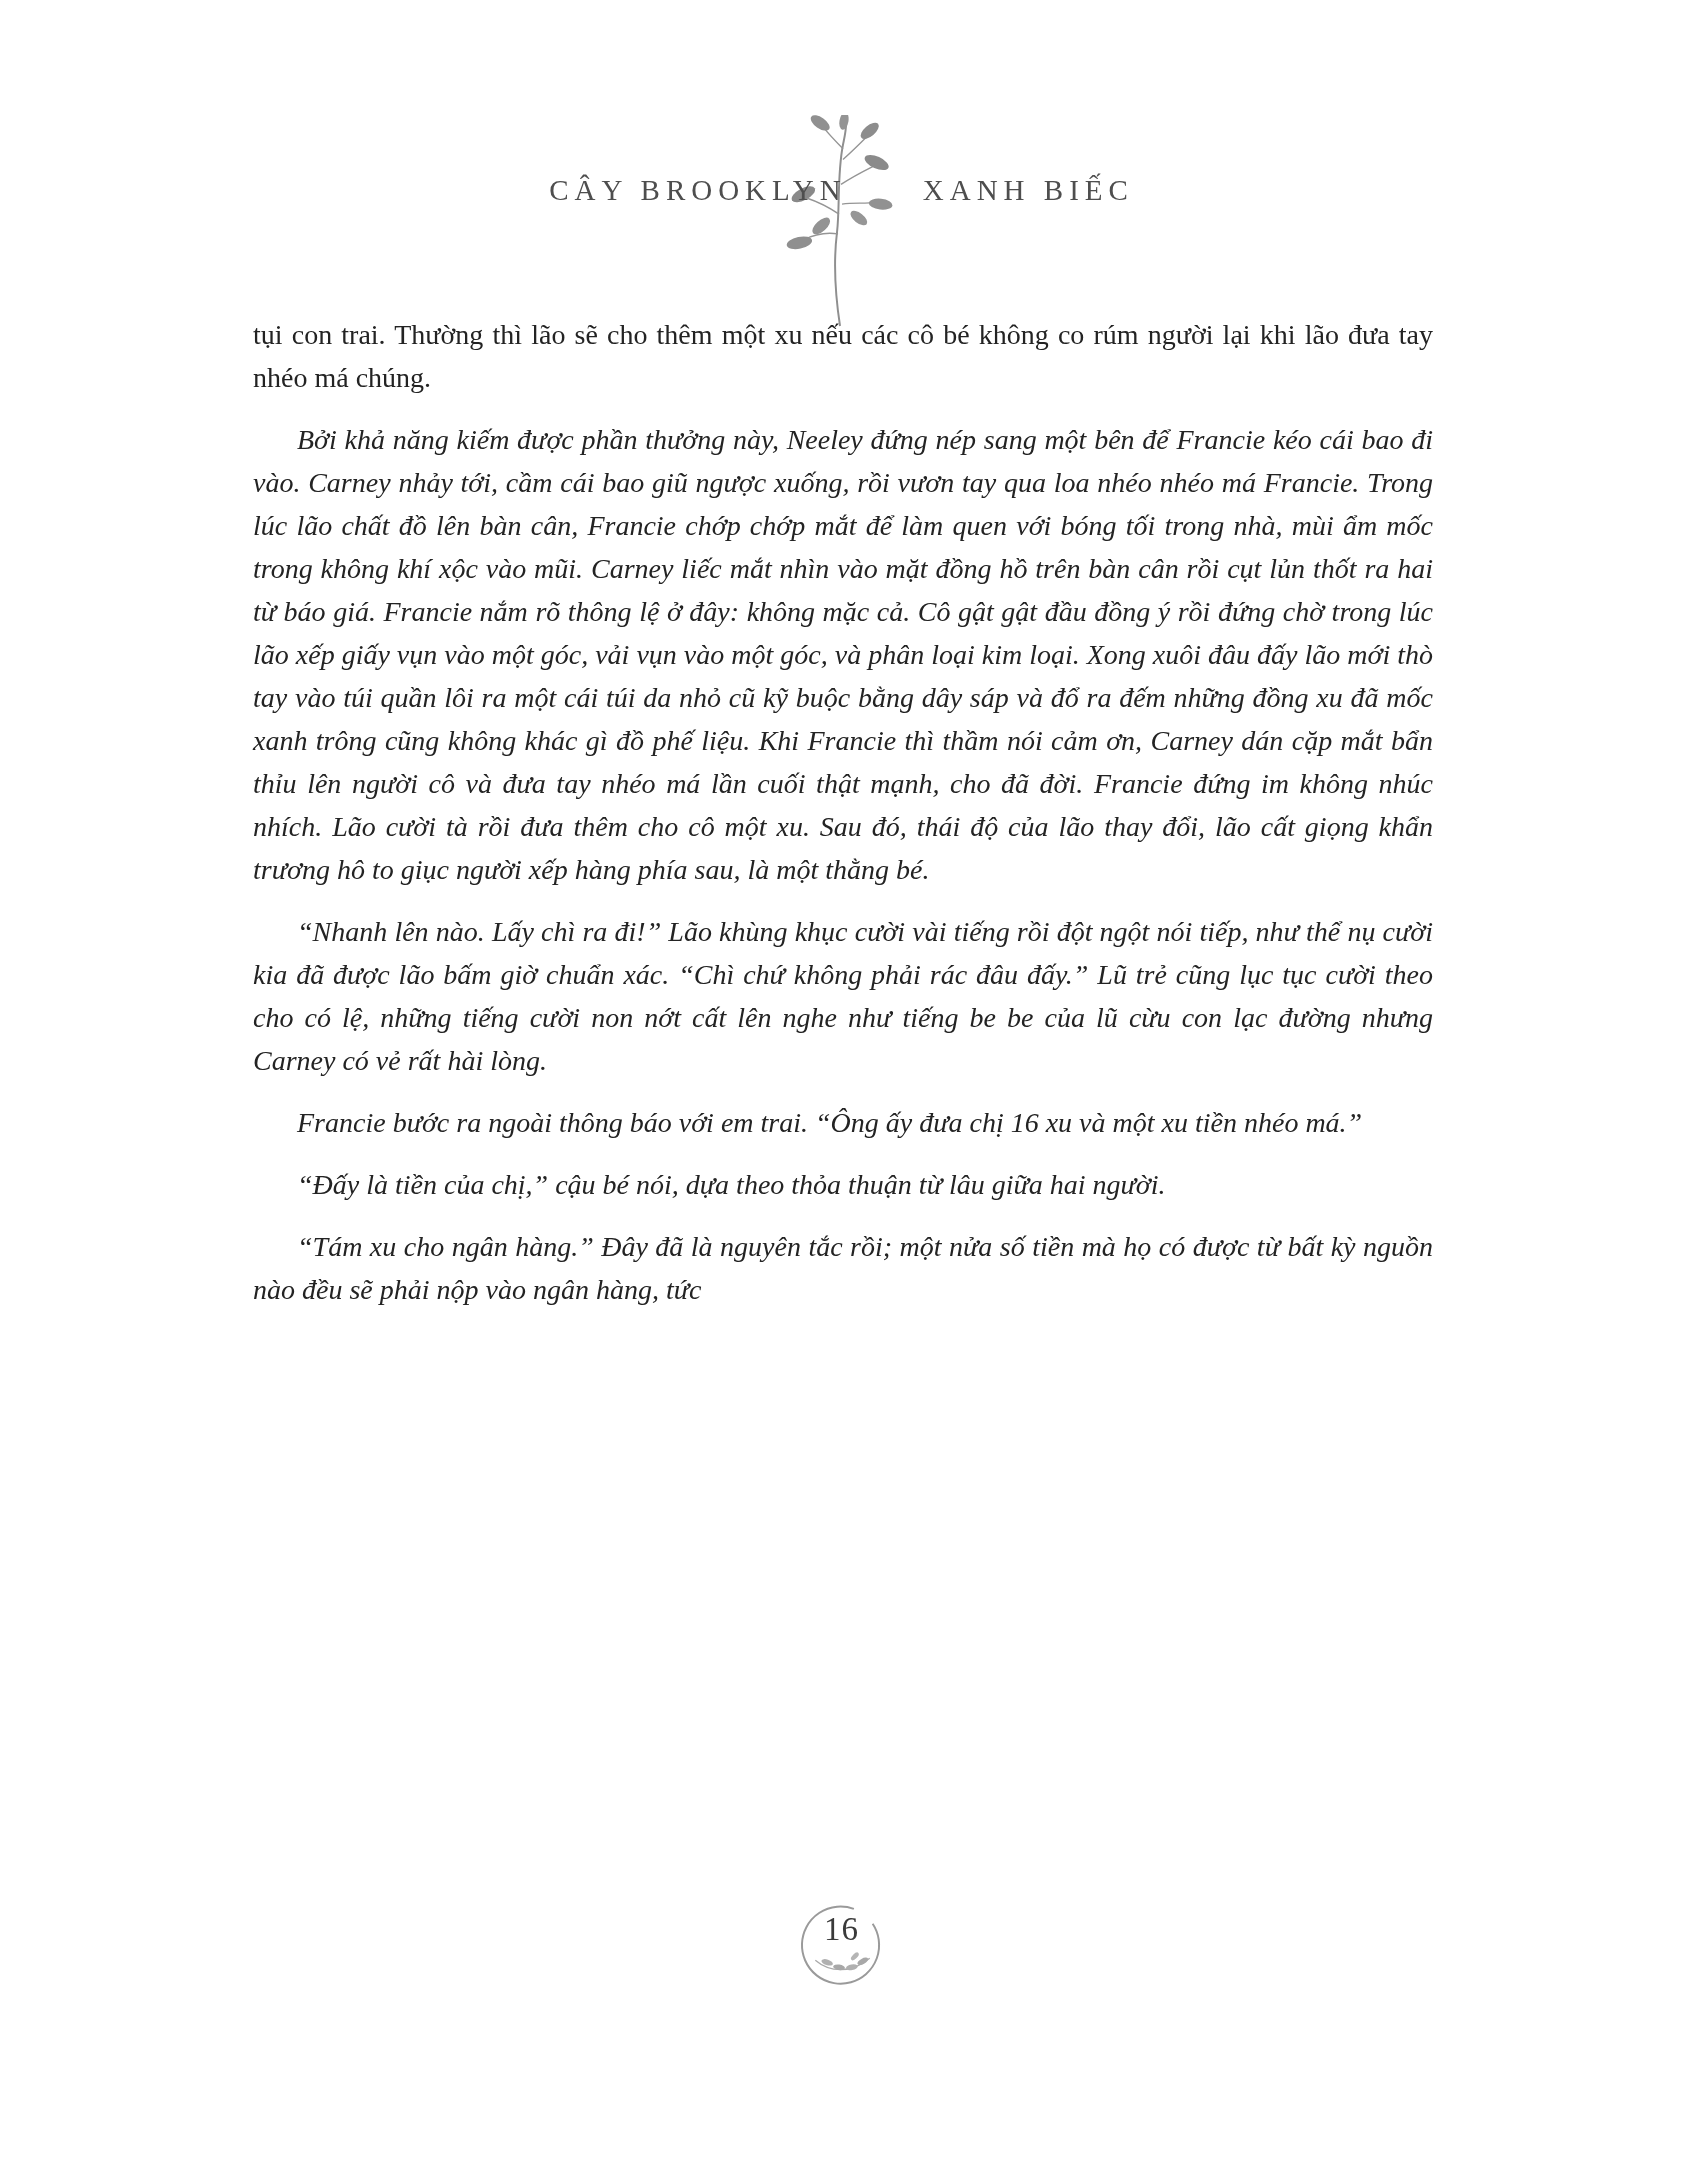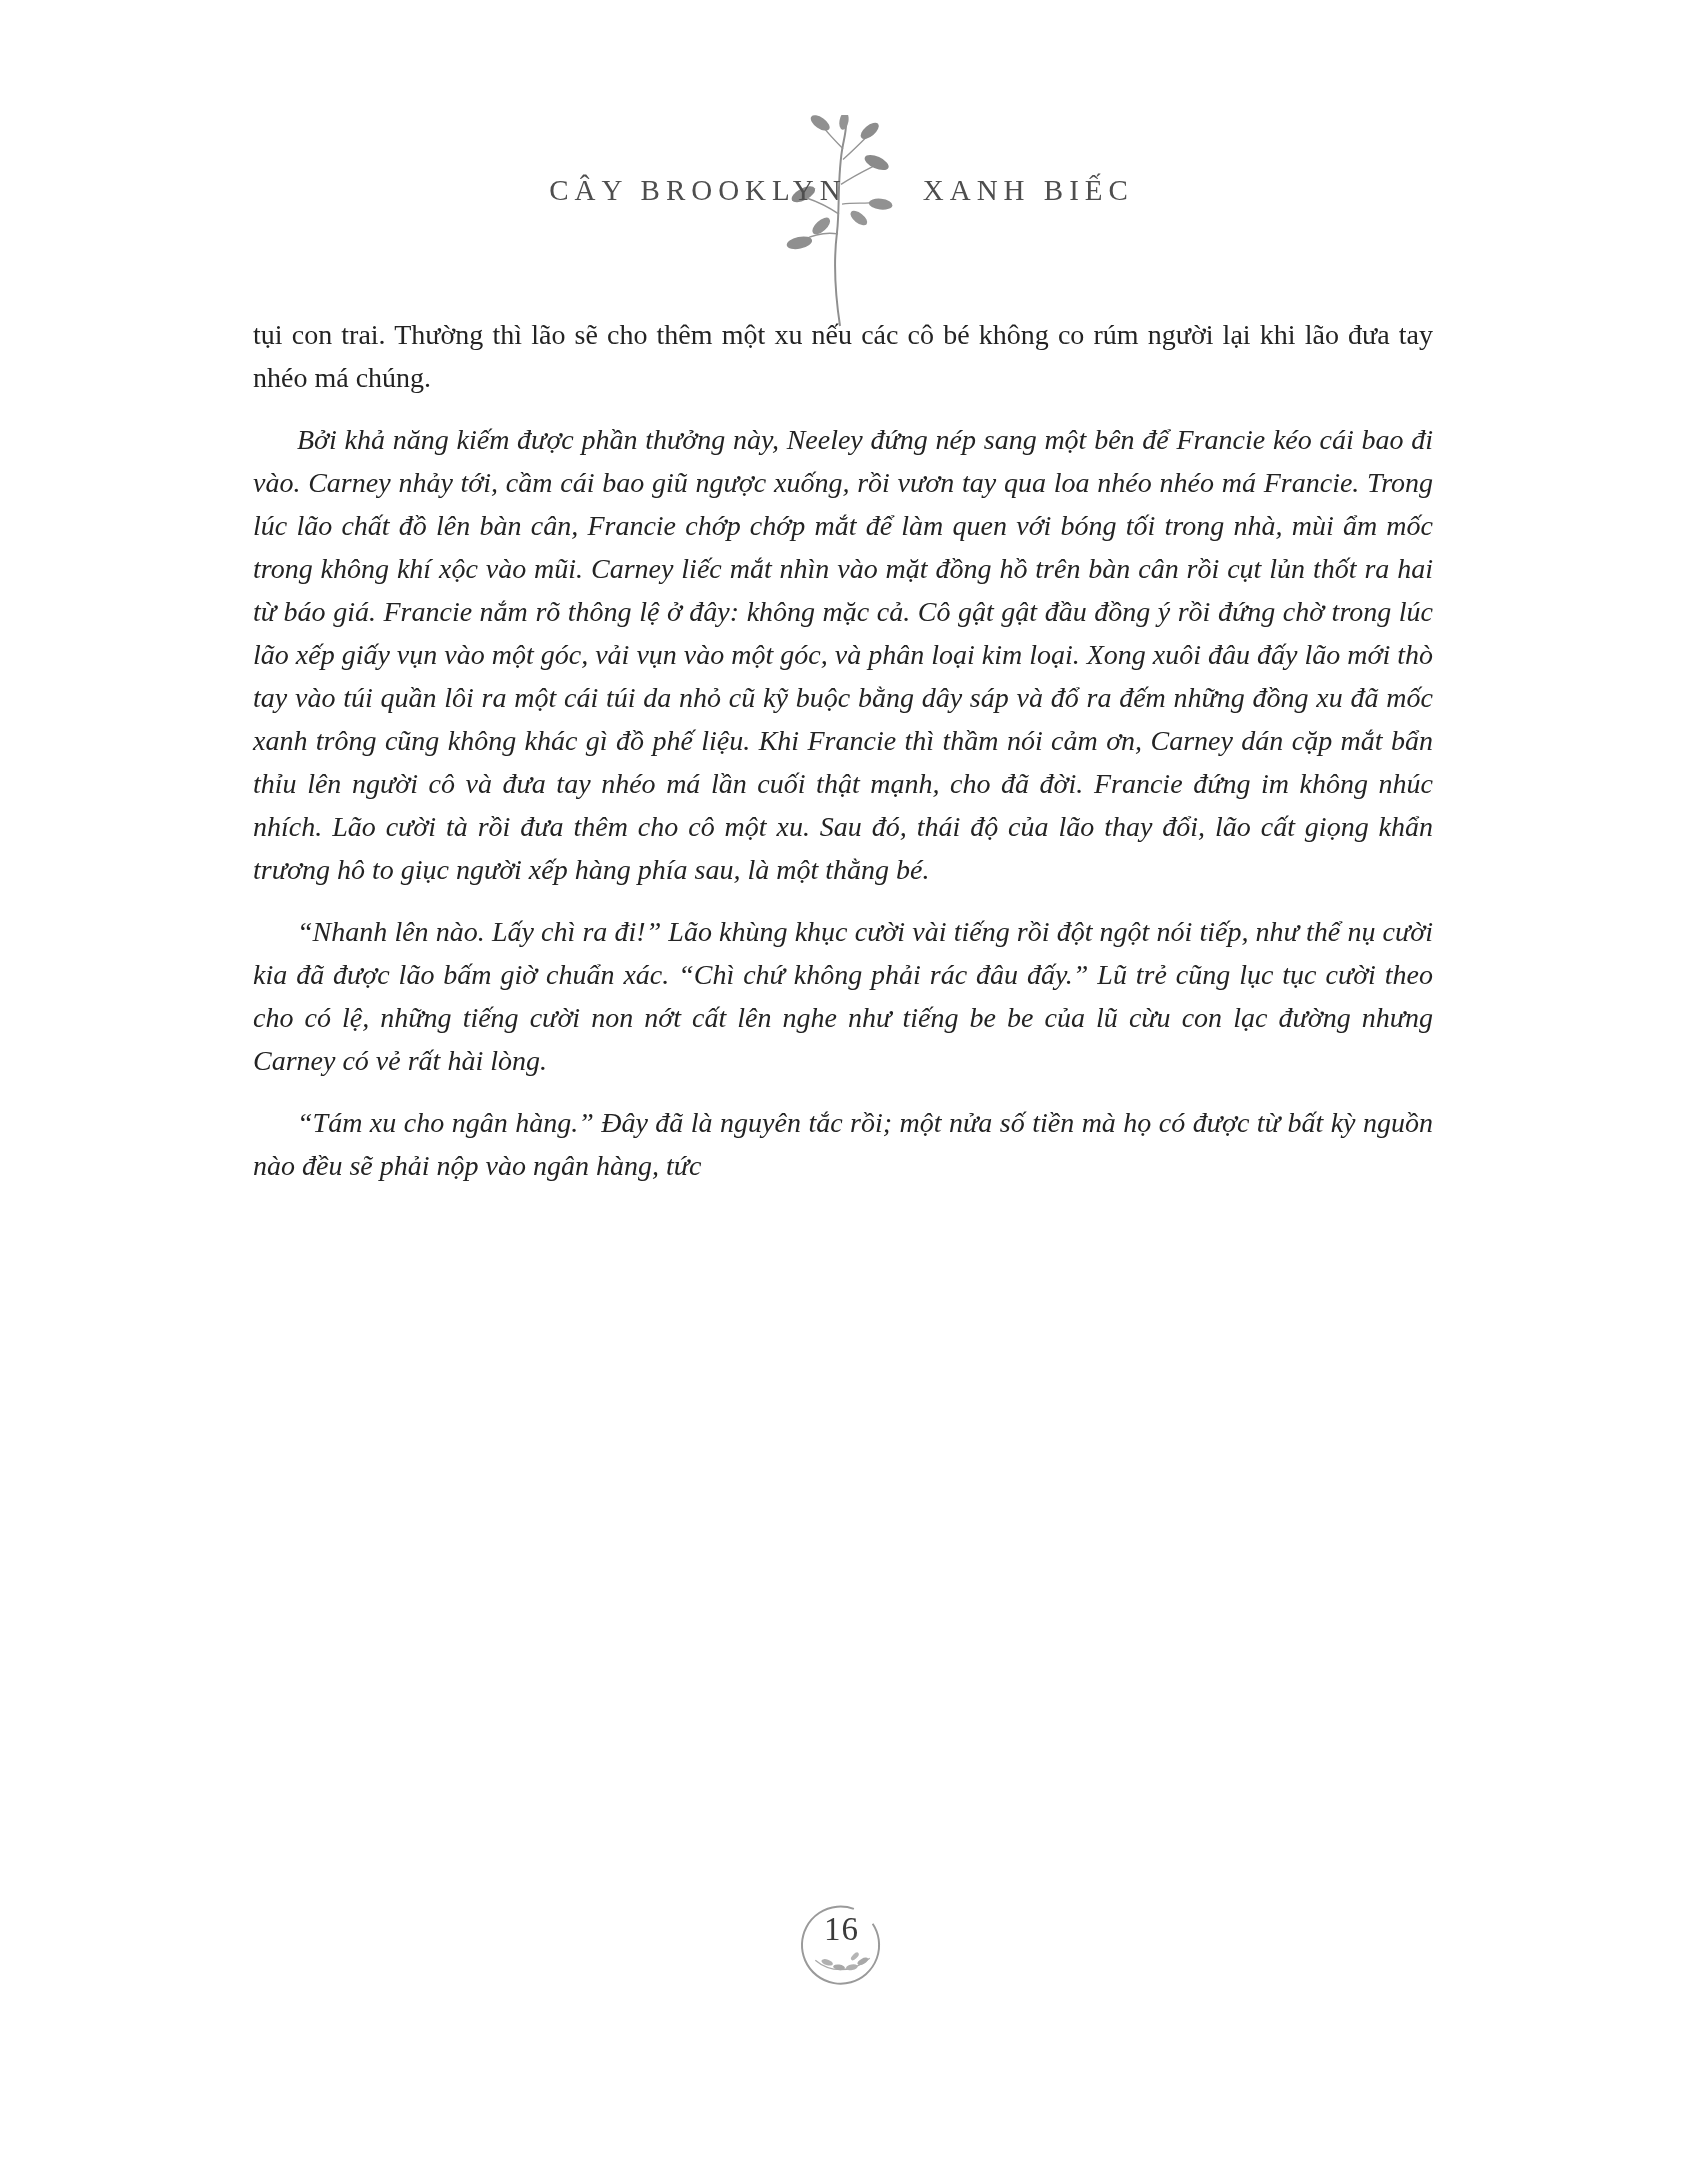--- a/index.html
+++ b/index.html
@@ -75,20 +75,22 @@
 
   <div class="header-title">
     <span class="t-left">CÂY BROOKLYN</span>
     <span class="t-right">XANH BIẾC</span>
   </div>
 
   <div class="content">
     <p class="no-indent">tụi con trai. Thường thì lão sẽ cho thêm một xu nếu các cô bé không co rúm người lại khi lão đưa tay nhéo má chúng.</p>
     <p class="indent">Bởi khả năng kiếm được phần thưởng này, Neeley đứng nép sang một bên để Francie kéo cái bao đi vào. Carney nhảy tới, cầm cái bao giũ ngược xuống, rồi vươn tay qua loa nhéo nhéo má Francie. Trong lúc lão chất đồ lên bàn cân, Francie chớp chớp mắt để làm quen với bóng tối trong nhà, mùi ẩm mốc trong không khí xộc vào mũi. Carney liếc mắt nhìn vào mặt đồng hồ trên bàn cân rồi cụt lủn thốt ra hai từ báo giá. Francie nắm rõ thông lệ ở đây: không mặc cả. Cô gật gật đầu đồng ý rồi đứng chờ trong lúc lão xếp giấy vụn vào một góc, vải vụn vào một góc, và phân loại kim loại. Xong xuôi đâu đấy lão mới thò tay vào túi quần lôi ra một cái túi da nhỏ cũ kỹ buộc bằng dây sáp và đổ ra đếm những đồng xu đã mốc xanh trông cũng không khác gì đồ phế liệu. Khi Francie thì thầm nói cảm ơn, Carney dán cặp mắt bẩn thỉu lên người cô và đưa tay nhéo má lần cuối thật mạnh, cho đã đời. Francie đứng im không nhúc nhích. Lão cười tà rồi đưa thêm cho cô một xu. Sau đó, thái độ của lão thay đổi, lão cất giọng khẩn trương hô to giục người xếp hàng phía sau, là một thằng bé.</p>
     <p class="indent">“Nhanh lên nào. Lấy chì ra đi!” Lão khùng khục cười vài tiếng rồi đột ngột nói tiếp, như thể nụ cười kia đã được lão bấm giờ chuẩn xác. “Chì chứ không phải rác đâu đấy.” Lũ trẻ cũng lục tục cười theo cho có lệ, những tiếng cười non nớt cất lên nghe như tiếng be be của lũ cừu con lạc đường nhưng Carney có vẻ rất hài lòng.</p>
+    <p class="indent">Francie bước ra ngoài thông báo với em trai. “Ông ấy đưa chị 16 xu và một xu tiền nhéo má.”</p>
+    <p class="indent">“Đấy là tiền của chị,” cậu bé nói, dựa theo thỏa thuận từ lâu giữa hai người.</p>
     <p class="indent">“Tám xu cho ngân hàng.” Đây đã là nguyên tắc rồi; một nửa số tiền mà họ có được từ bất kỳ nguồn nào đều sẽ phải nộp vào ngân hàng, tức</p>
   </div>
 
   <div class="pageno-wrap">
     <svg width="89" height="89" viewBox="0 0 90 90" xmlns="http://www.w3.org/2000/svg">
 
       <path d="M57 8 A 39 39 0 1 0 76 23" fill="none" stroke="#9a9a9a" stroke-width="2"></path>
 
       <path d="M18 60 C32 72 54 74 73 58" fill="none" stroke="#aaaaaa" stroke-width="1.3"></path>
       <ellipse cx="30" cy="62" rx="6" ry="2.8" fill="#b0b0b0" transform="rotate(18 30 62)"></ellipse>

